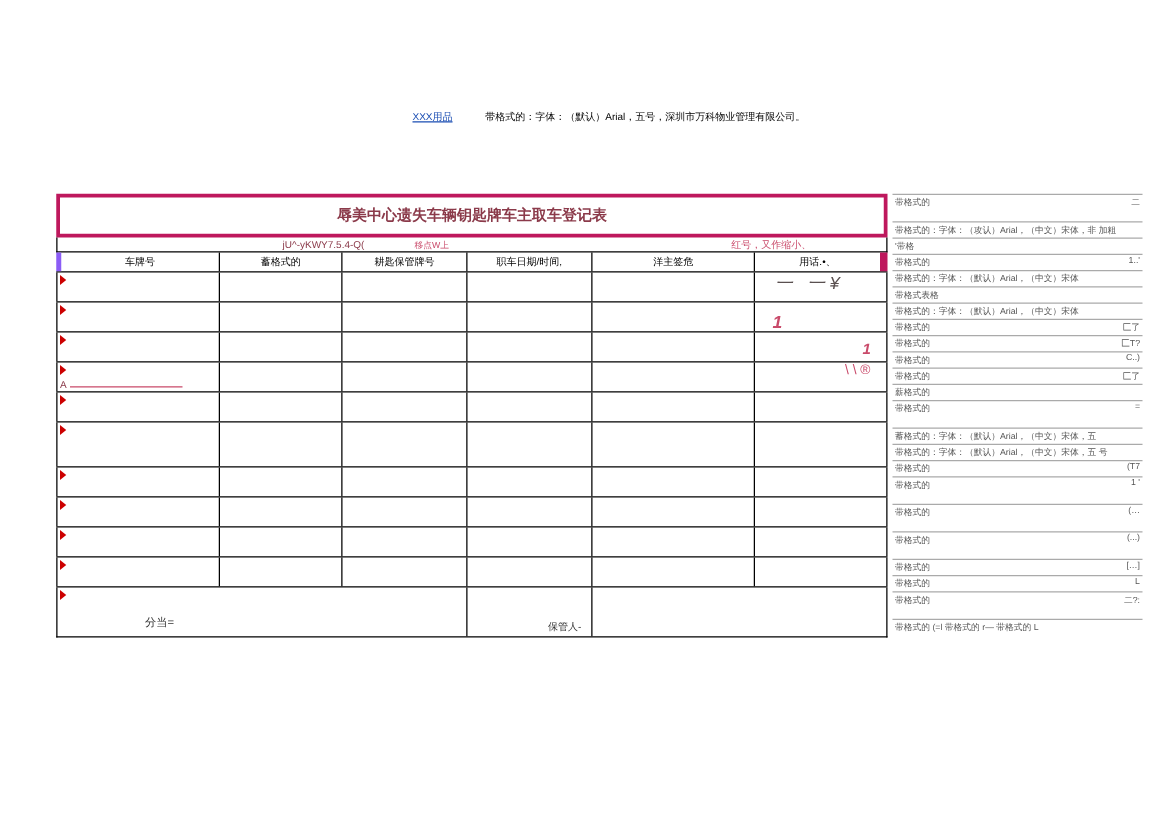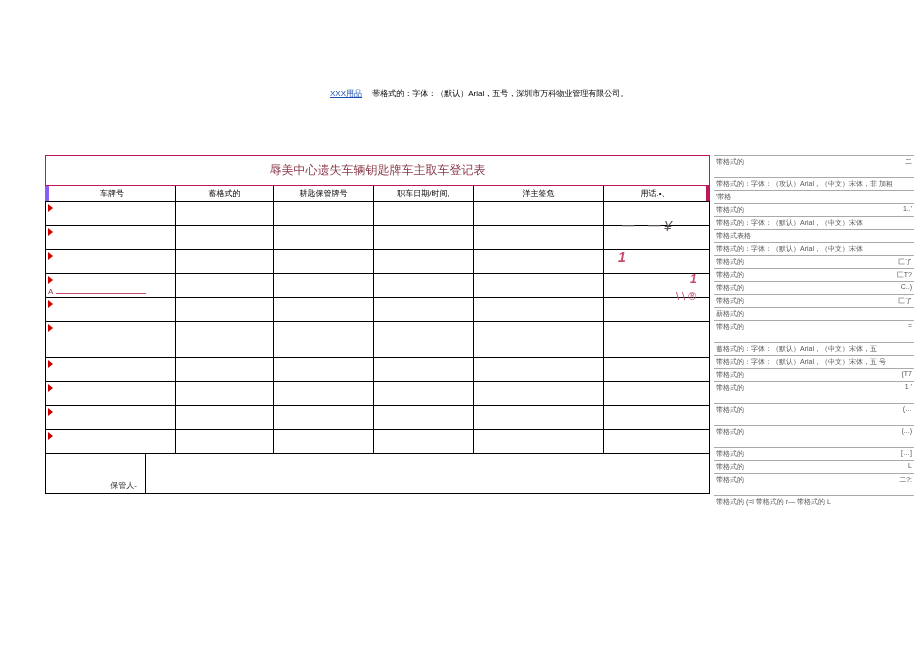--- a/index.html
+++ b/index.html
@@ -1,34 +1,34 @@
 <!DOCTYPE html>
 <html><head>
 <meta charset="utf-8">
 <style>
   * { box-sizing: border-box; margin: 0; padding: 0; }
   body { font-family: Arial, 'SimSun', sans-serif; font-size: 9px; background: #fff; width: 920px; height: 651px; position: relative; color: #000; }
   
   .header-top { position: absolute; top: 88px; left: 330px; font-size: 8px; }
   .header-link { color: #1a4db3; text-decoration: underline; }
-  .header-text { color: #000; margin-left: 8px; }
+  .header-text { color: #000; margin-left: 24px; }
   
   .main-area { position: absolute; top: 155px; left: 45px; width: 665px; }
   
-  .title-row { border: 1px solid #be185d; display: flex; }
+  .title-row { border: 3px solid #be185d; display: flex; font-weight: bold; }
   .title-cell { flex: 1; text-align: center; padding: 6px 0; font-size: 12px; color: #8b3a4a; }
   
   .code-row { border: 1px solid #000; border-top: none; display: flex; height: 12px; align-items: center; }
   .code-text { color: #8b3a4a; font-size: 8px; margin-left: 180px; }
   .code-right { color: #c94a6a; font-size: 8px; margin-left: auto; margin-right: 60px; }
   
   .header-row { display: flex; border-bottom: 1px solid #000; }
   .header-row .cell { border-left: 1px solid #000; padding: 2px 4px; text-align: center; font-size: 8px; }
   .header-row .cell:first-child { border-left: 4px solid #8b5cf6; }
-  .header-row .cell:last-child { border-right: 4px solid #be185d; }
+  .header-row .cell:last-child { border-right: 6px solid #be185d; }
   
   .data-row { display: flex; height: 24px; border-bottom: 1px solid #000; position: relative; }
   .data-row.tall { height: 36px; }
   .data-row .cell { border-left: 1px solid #000; position: relative; }
   .data-row .cell:last-child { border-right: 1px solid #000; }
   
   .c1 { width: 130px; }
   .c2 { width: 98px; }
   .c3 { width: 100px; }
   .c4 { width: 100px; }
@@ -61,20 +61,25 @@
 <body>
 
 <div class="header-top">
   <span class="header-link">XXX用品</span>
   <span class="header-text">带格式的：字体：（默认）Arial，五号，深圳市万科物业管理有限公司。</span>
 </div>
 
 <div class="main-area">
   <div class="title-row">
     <div class="title-cell">辱美中心遗失车辆钥匙牌车主取车登记表</div>
+  </div>
+  <div class="code-row">
+    <span class="code-text">jU^-yKWY7.5.4-Q(</span>
+    <span class="code-mid">移点W上</span>
+    <span class="code-right">红号，又作缩小、</span>
   </div>
   <div class="header-row">
     <div class="cell c1">车牌号</div>
     <div class="cell c2">蓄格式的</div>
     <div class="cell c3">耕匙保管牌号</div>
     <div class="cell c4">职车日期/时间,</div>
     <div class="cell c5">洋主签危</div>
     <div class="cell c6">用话.•、</div>
   </div>
 
@@ -175,20 +180,24 @@
         <span class="tri"></span>
       </div>
       <div class="cell c2"></div>
       <div class="cell c3"></div>
       <div class="cell c4"></div>
       <div class="cell c5"></div>
       <div class="cell c6"></div>
     </div>
 
   <div class="bottom-row">
+    <div class="bottom-cell-1">
+        <span class="tri"></span>
+        <span class="bottom-label">分当=</span>
+      </div>
     <div class="bottom-cell-2">
         <span class="bottom-label2">保管人-</span>
       </div>
     <div class="bottom-cell-3"></div>
   </div>
 </div>
 
 <div class="scribble-1">一 一¥</div>
 <div class="scribble-2">1</div>
 <div class="scribble-3">1</div>

